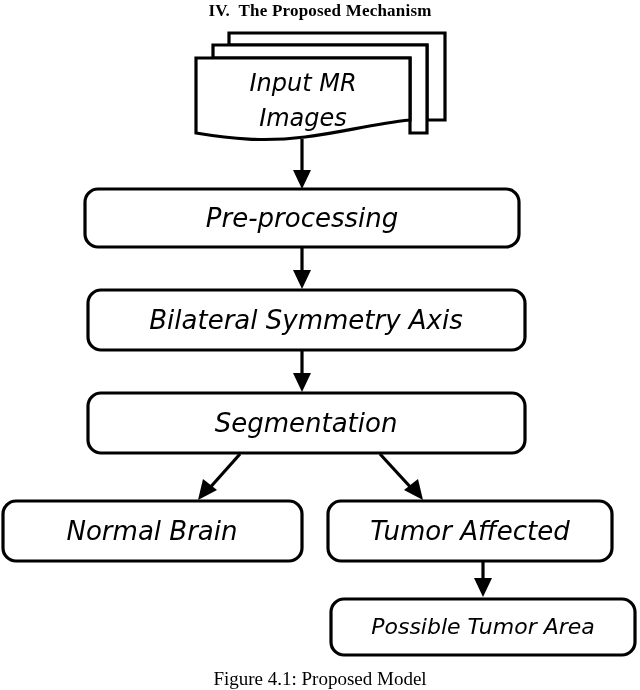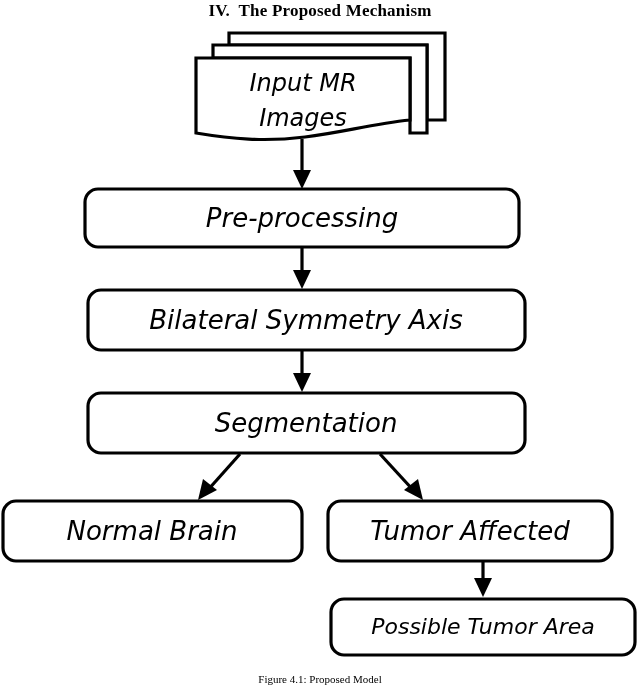--- a/index.html
+++ b/index.html
@@ -33,21 +33,21 @@
 
   
   .figure-caption {
     position: absolute;
     left: 0;
     top: 668px;
     width: 640px;
     text-align: center;
     font-family: "Liberation Serif", "DejaVu Serif", serif;
     font-weight: normal;
-    font-size: 11px;
+    font-size: 19px;
     line-height: 22px;
     white-space: pre;
   }
 
   
   .flow-canvas {
     position: absolute;
     left: 0;
     top: 0;
     width: 640px;

